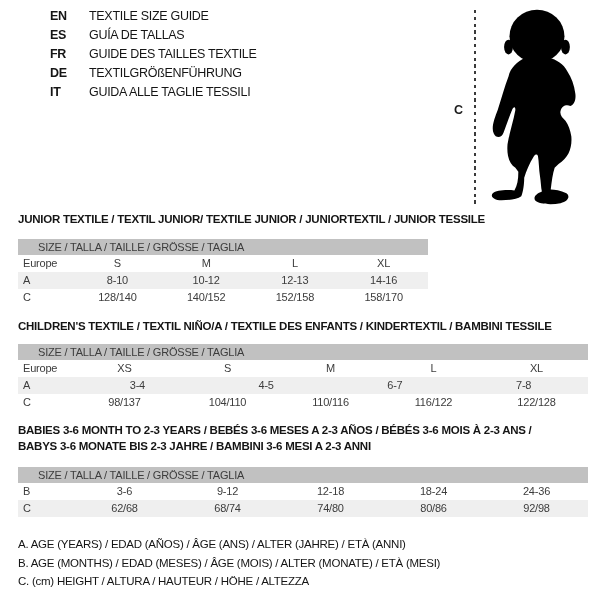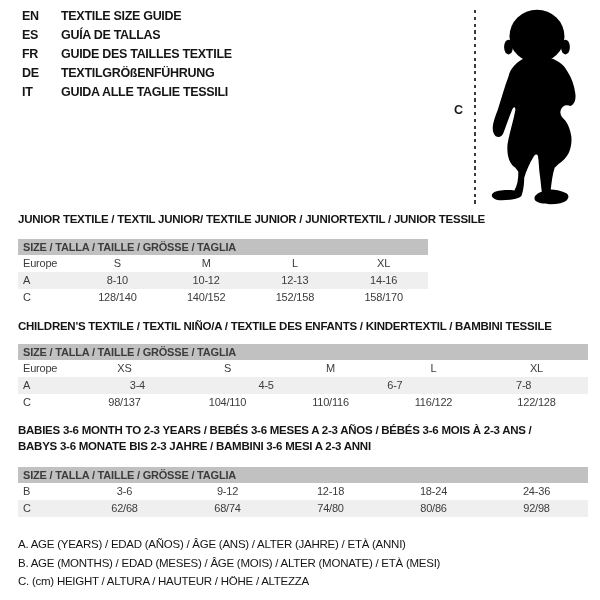--- a/index.html
+++ b/index.html
@@ -3,42 +3,42 @@
 <meta charset="utf-8">
 <style>
   html,body{margin:0;padding:0;}
   body{
     width:600px;height:600px;position:relative;overflow:hidden;
     background:#ffffff;color:#151515;
     font-family:"Liberation Sans", sans-serif;
   }
   
   .lang-block{position:absolute;left:22px;top:9px;}
-  .lang-row{display:flex;align-items:baseline;height:19px;}
+  .lang-row{display:flex;align-items:baseline;height:19px;margin-left:28px;}
   .lang-code{width:39px;font-weight:700;font-size:12.5px;letter-spacing:-0.3px;}
-  .lang-title{font-weight:700;font-size:12.5px;letter-spacing:-0.3px;white-space:nowrap;}
+  .lang-title{font-weight:400;font-size:12.5px;letter-spacing:-0.3px;white-space:nowrap;}
   
   .figure{position:absolute;left:440px;top:3px;width:158px;height:208px;}
   .figure-label{position:absolute;left:14px;top:100px;font-size:12.5px;font-weight:700;color:#1a1a1a;}
   .dash-line{position:absolute;left:34px;top:7px;width:2px;height:197px;
     background:repeating-linear-gradient(to bottom,#3a3a3a 0 3.2px, transparent 3.2px 6.8px);}
   .toddler{position:absolute;left:42px;top:2px;}
   
   .section-heading{position:absolute;left:18px;font-weight:700;font-size:11.5px;
     letter-spacing:-0.25px;color:#151515;line-height:16px;white-space:nowrap;}
   #junior-heading{top:211px;}
   #children-heading{top:318px;}
   #babies-heading{top:422px;}
   
   .size-table{position:absolute;left:18px;}
   #junior-table{top:239px;width:410px;}
   #children-table{top:344px;width:570px;}
   #babies-table{top:467px;width:570px;}
   .thead{background:#c1c1c1;height:16px;line-height:16px;font-size:11px;
-    padding-left:5px;color:#3c3c3c;letter-spacing:-0.2px;font-weight:bold;}
+    padding-left:20px;color:#3c3c3c;letter-spacing:-0.2px;}
   .trow{display:flex;height:17px;line-height:17px;font-size:11px;color:#3c3c3c;letter-spacing:-0.2px;}
   .trow.shaded{background:#efefef;}
   .tlabel{width:50px;padding-left:5px;}
   .tcell{flex:1;text-align:center;}
   
   .notes{position:absolute;left:18px;top:535px;}
   .note-line{font-weight:400;font-size:11.5px;line-height:18.5px;letter-spacing:-0.25px;color:#151515;white-space:nowrap;}
 </style>
 </head>
 <body>

